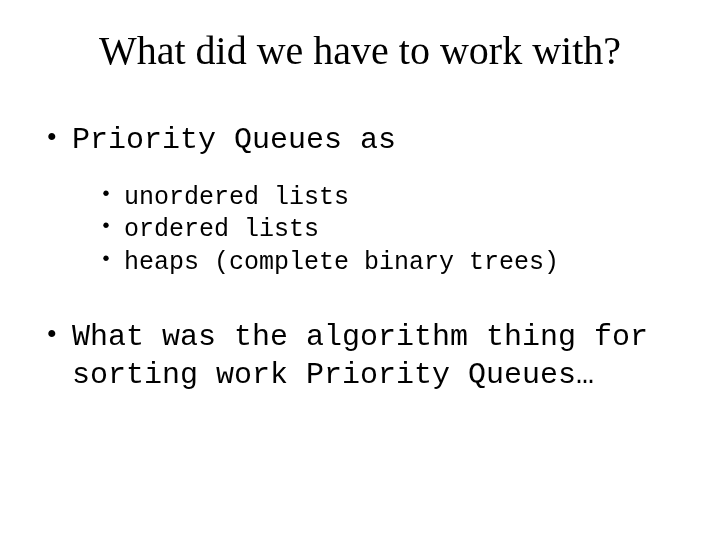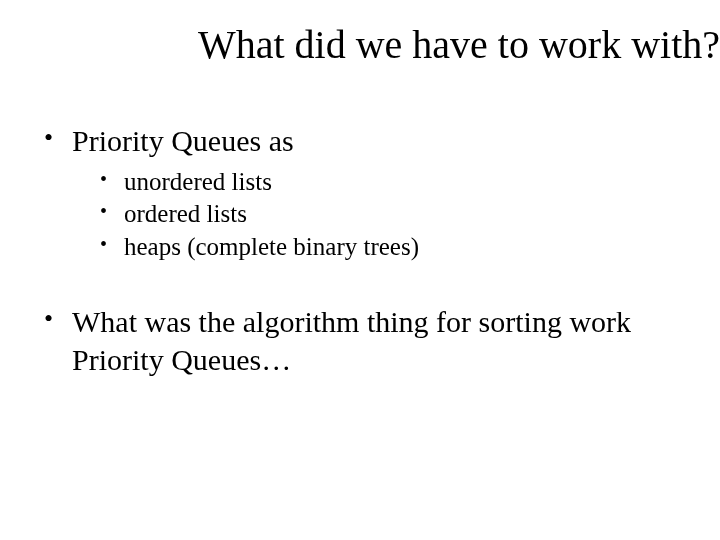--- a/index.html
+++ b/index.html
@@ -13,55 +13,56 @@
     overflow: hidden;
   }
   .slide {
     width: 720px;
     height: 540px;
     position: relative;
     box-sizing: border-box;
   }
   .title {
     position: absolute;
-    top: 21px;
+    top: 27px;
     left: 0;
     right: 0;
-    text-align: right;
+    text-align: center;
     font-size: 40px;
     font-weight: normal;
   }
   .body {
     position: absolute;
     top: 122px;
     left: 36px;
     right: 36px;
   }
   ul.level1 {
     list-style: none;
     margin: 0;
     padding: 0;
   }
   ul.level1 > li {
     position: relative;
     padding-left: 36px;
     font-size: 30px;
     line-height: 1.25;
     margin-bottom: 6px;
+    font-family: Liberation Mono, monospace;
   }
   ul.level1 > li::before {
     content: "•";
     position: absolute;
     left: 8px;
     top: 0;
     font-size: 26px;
   }
   ul.level2 {
     list-style: none;
-    margin: 6px 0 0 0;
+    margin: 22px 0 0 0;
     padding: 0;
   }
   ul.level2 > li {
     position: relative;
     padding-left: 34px;
     margin-left: 18px;
     font-size: 25px;
     line-height: 1.3;
   }
   ul.level2 > li::before {

